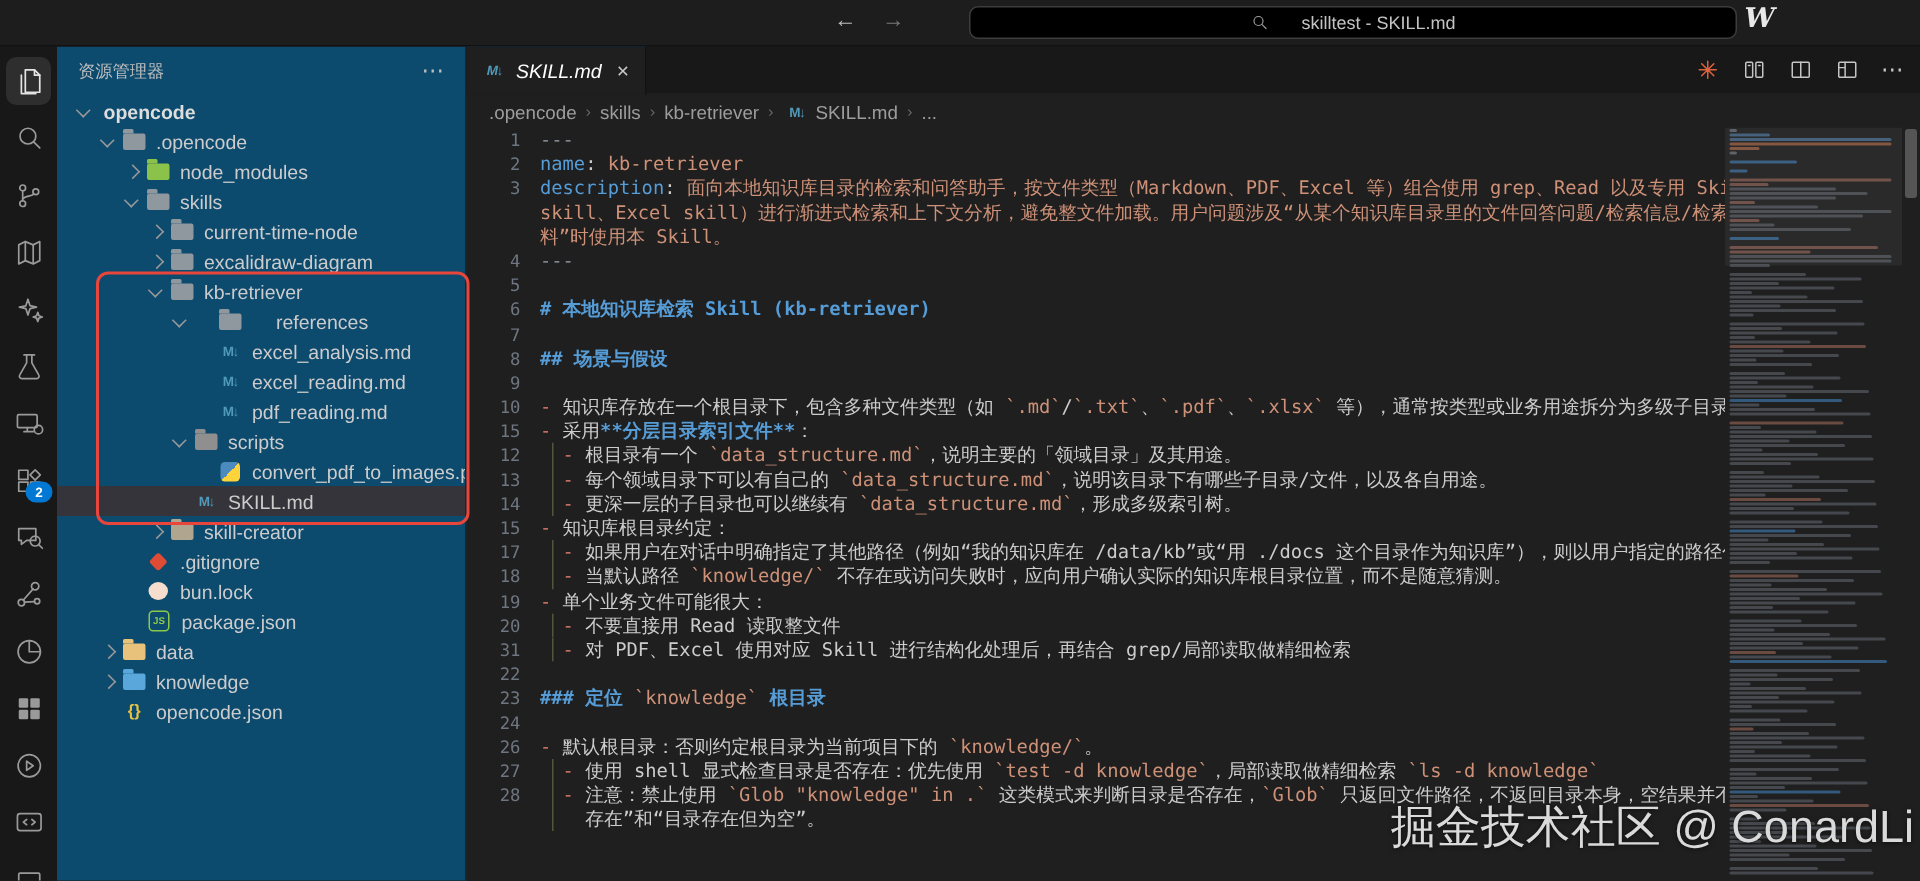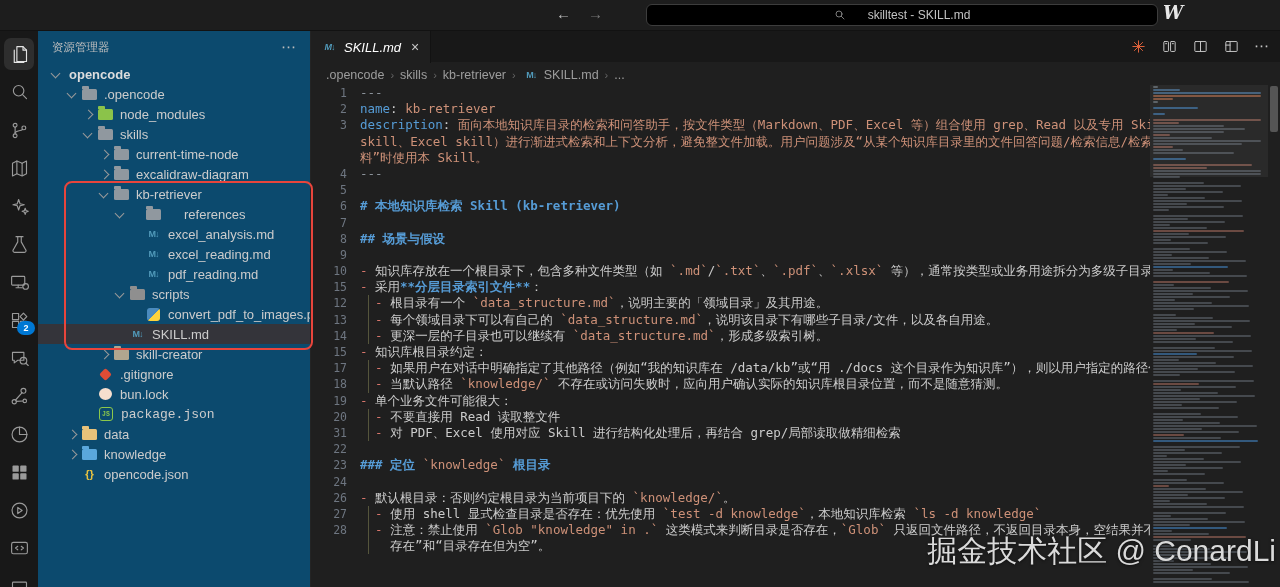--- a/index.html
+++ b/index.html
@@ -305,21 +305,21 @@
         <div class="tree-row" style="padding-left: 42px;">
           <span class="chev none"></span>
           <span class="git-ic"></span>
           <span class="lbl">.gitignore</span>
         </div>
         <div class="tree-row" style="padding-left: 42px;">
           <span class="chev none"></span>
           <span class="bun-ic"></span>
           <span class="lbl">bun.lock</span>
         </div>
-        <div class="tree-row" style="padding-left: 42px; font-family: Liberation Mono, monospace;">
+        <div class="tree-row" style="padding-left: 42px;">
           <span class="chev none"></span>
           <span class="npm-ic">JS</span>
           <span class="lbl">package.json</span>
         </div>
         <div class="tree-row" style="padding-left: 26px;">
           <span class="chev right"></span>
           <span class="ficon" style="background: rgb(232, 194, 122);"></span>
           <span class="lbl">data</span>
         </div>
         <div class="tree-row" style="padding-left: 26px;">
@@ -496,21 +496,21 @@
           <div class="crow">
             <span class="ln">24</span>
             <span class="cline"></span>
           </div>
           <div class="crow">
             <span class="ln">26</span>
             <span class="cline"><span class="st-d">- </span><span class="st-p">默认根目录：否则约定根目录为当前项目下的 </span><span class="st-o">`knowledge/`</span><span class="st-p">。</span></span>
           </div>
           <div class="crow">
             <span class="ln">27</span>
-            <span class="cline g"><span class="st-p">  </span><span class="st-d">- </span><span class="st-p">使用 shell 显式检查目录是否存在：优先使用 </span><span class="st-o">`test -d knowledge`</span><span class="st-p">，本地知识库检索 </span><span class="st-o">`ls -d knowledge`</span></span>
+            <span class="cline g"><span class="st-p">  </span><span class="st-d">- </span><span class="st-p">使用 shell 显式检查目录是否存在：优先使用 </span><span class="st-o">`test -d knowledge`</span><span class="st-p">，局部读取做精细检索 </span><span class="st-o">`ls -d knowledge`</span></span>
           </div>
           <div class="crow">
             <span class="ln">28</span>
             <span class="cline g"><span class="st-p">  </span><span class="st-d">- </span><span class="st-p">注意：禁止使用 </span><span class="st-o">`Glob "knowledge" in .`</span><span class="st-p"> 这类模式来判断目录是否存在，</span><span class="st-o">`Glob`</span><span class="st-p"> 只返回文件路径，不返回目录本身，空结果并不能区分“目录不</span></span>
           </div>
           <div class="crow">
             <span class="ln"></span>
             <span class="cline g"><span class="st-p">    存在”和“目录存在但为空”。</span></span>
           </div>
         </div>

